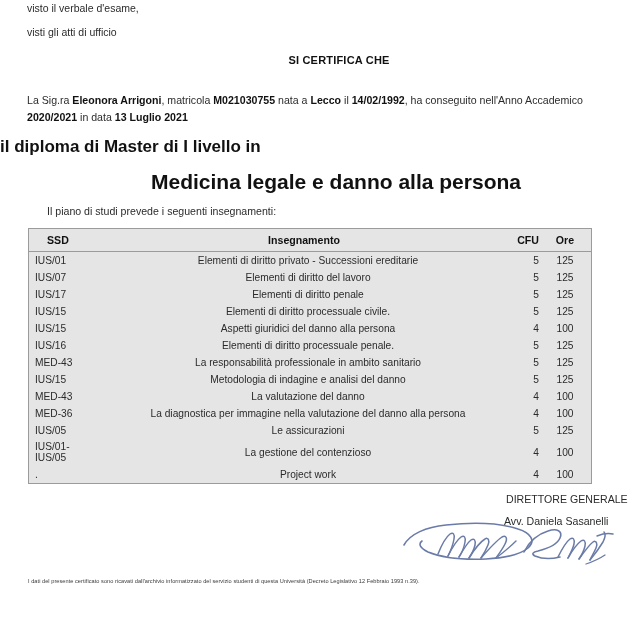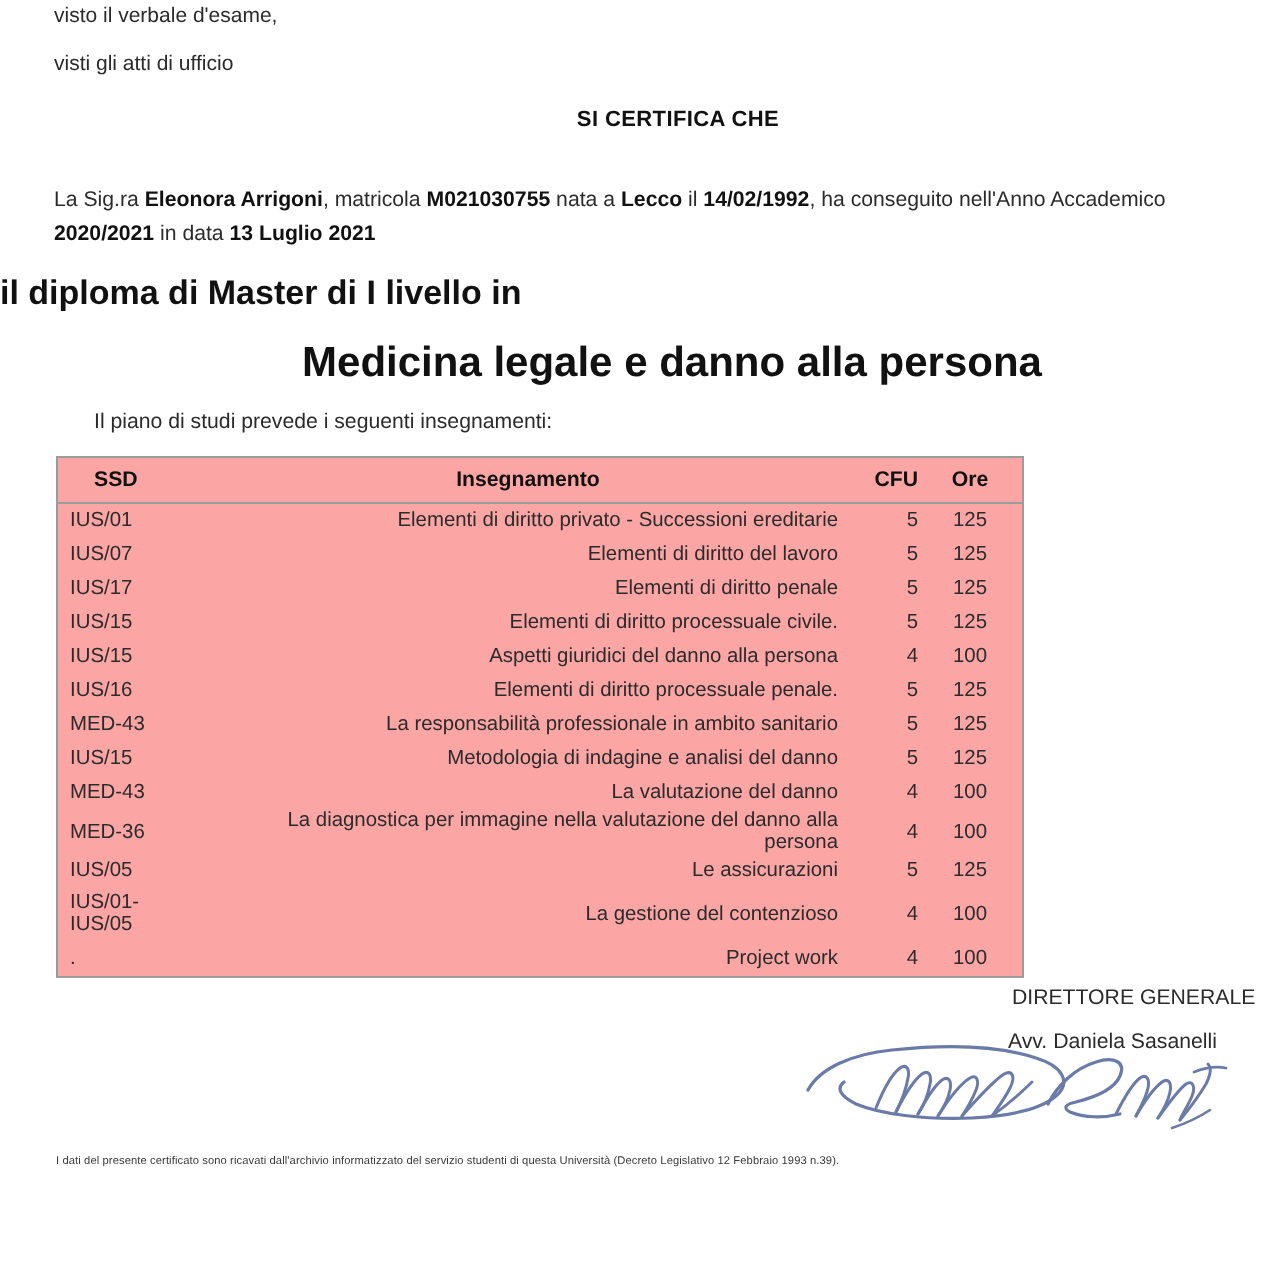--- a/index.html
+++ b/index.html
@@ -92,24 +92,24 @@
     font-size: 10.6px;
     color: #2b2b2b;
     margin-left: 20px;
   }
 
   
   .table-wrap {
     position: absolute;
     left: 28px;
     top: 228px;
-    width: 484px;
+    width: 564px;
     border: 1px solid #9b9b9b;
     box-sizing: border-box;
-    background: #fca5a5;
+    background: #e5e5e5;
   }
   table.plan {
     width: 100%;
     border-collapse: collapse;
     table-layout: fixed;
   }
   table.plan th,
   table.plan td {
     font-size: 10.2px;
     padding: 0;
@@ -117,21 +117,21 @@
     color: #2b2b2b;
   }
   table.plan thead th {
     font-weight: bold;
     color: #111;
     height: 22px;
     border-bottom: 1px solid #9b9b9b;
     font-size: 10.6px;
   }
   .col-ssd   { width: 62px;  text-align: left;  padding-left: 6px !important; }
-  .col-ins   { width: auto;  text-align: right;  padding-left: 8px !important; }
+  .col-ins   { width: auto;  text-align: center;  padding-left: 8px !important; }
   .col-cfu   { width: 40px;  text-align: right; padding-right: 8px !important; }
   .col-ore   { width: 36px;  text-align: center; padding-right: 8px !important; margin-top: 10px; }
   thead .col-ssd { text-align: left; padding-left: 18px !important; }
   thead .col-ins { text-align: center; padding-left: 0 !important; }
 
   table.plan tbody td { height: 17px; }
   table.plan tbody tr.tall td { height: 27px; }
   table.plan tbody tr.total td {
     font-weight: bold;
     color: #111;

